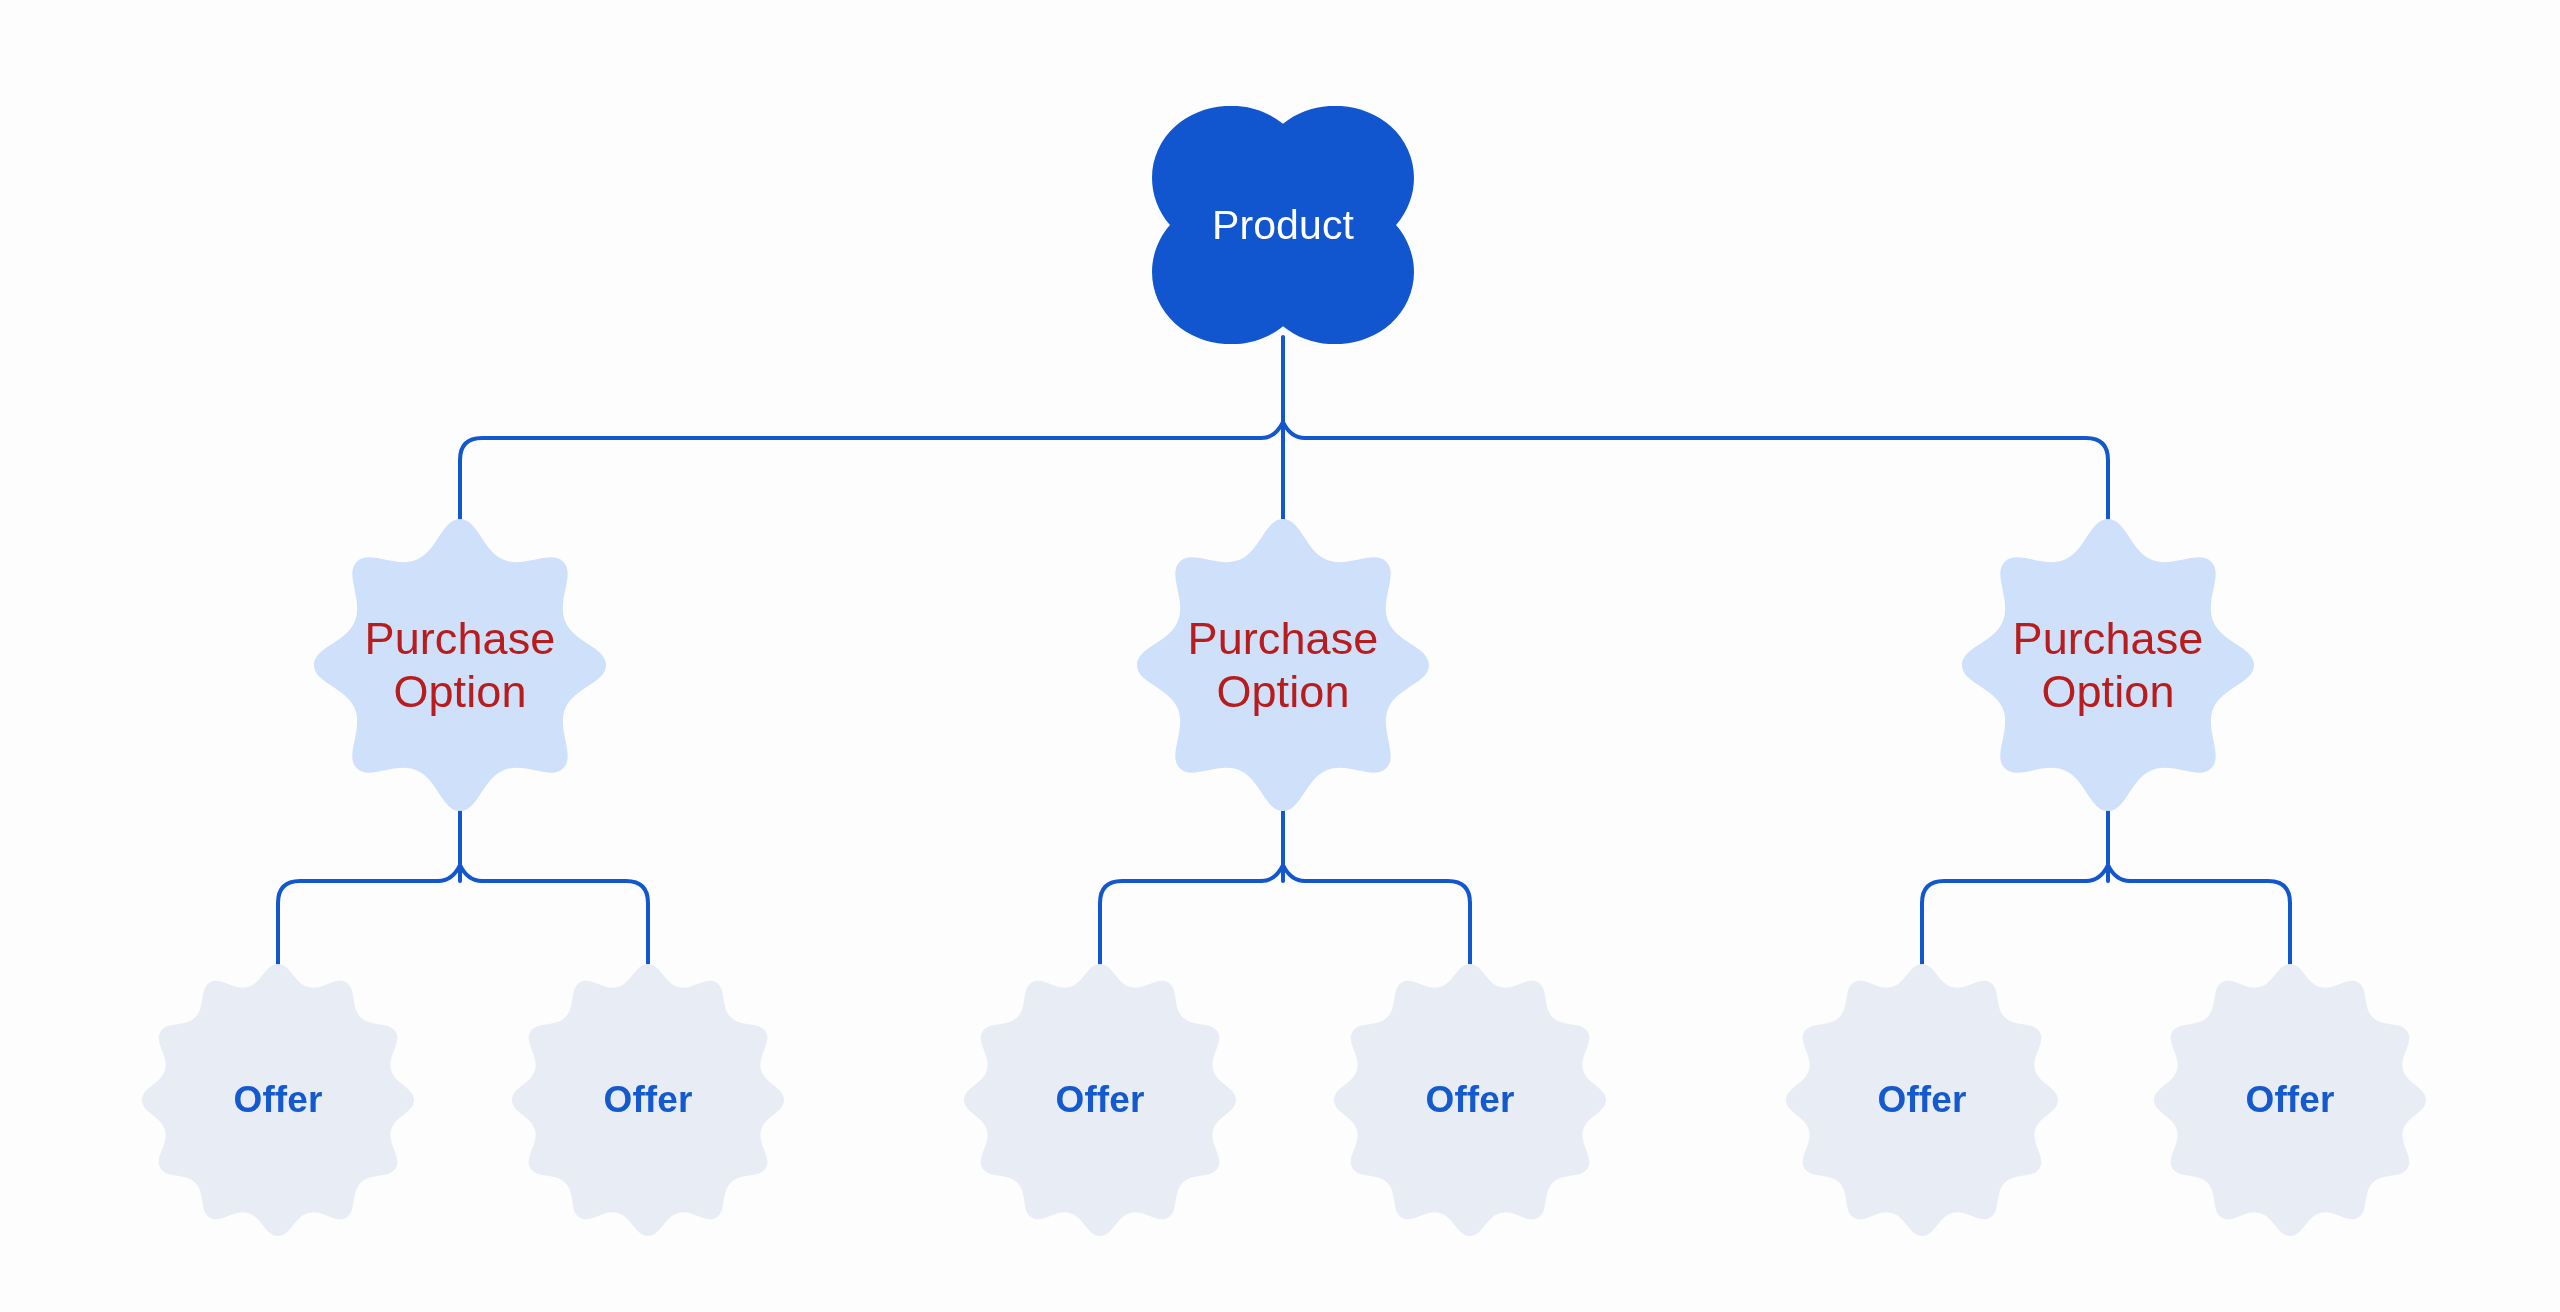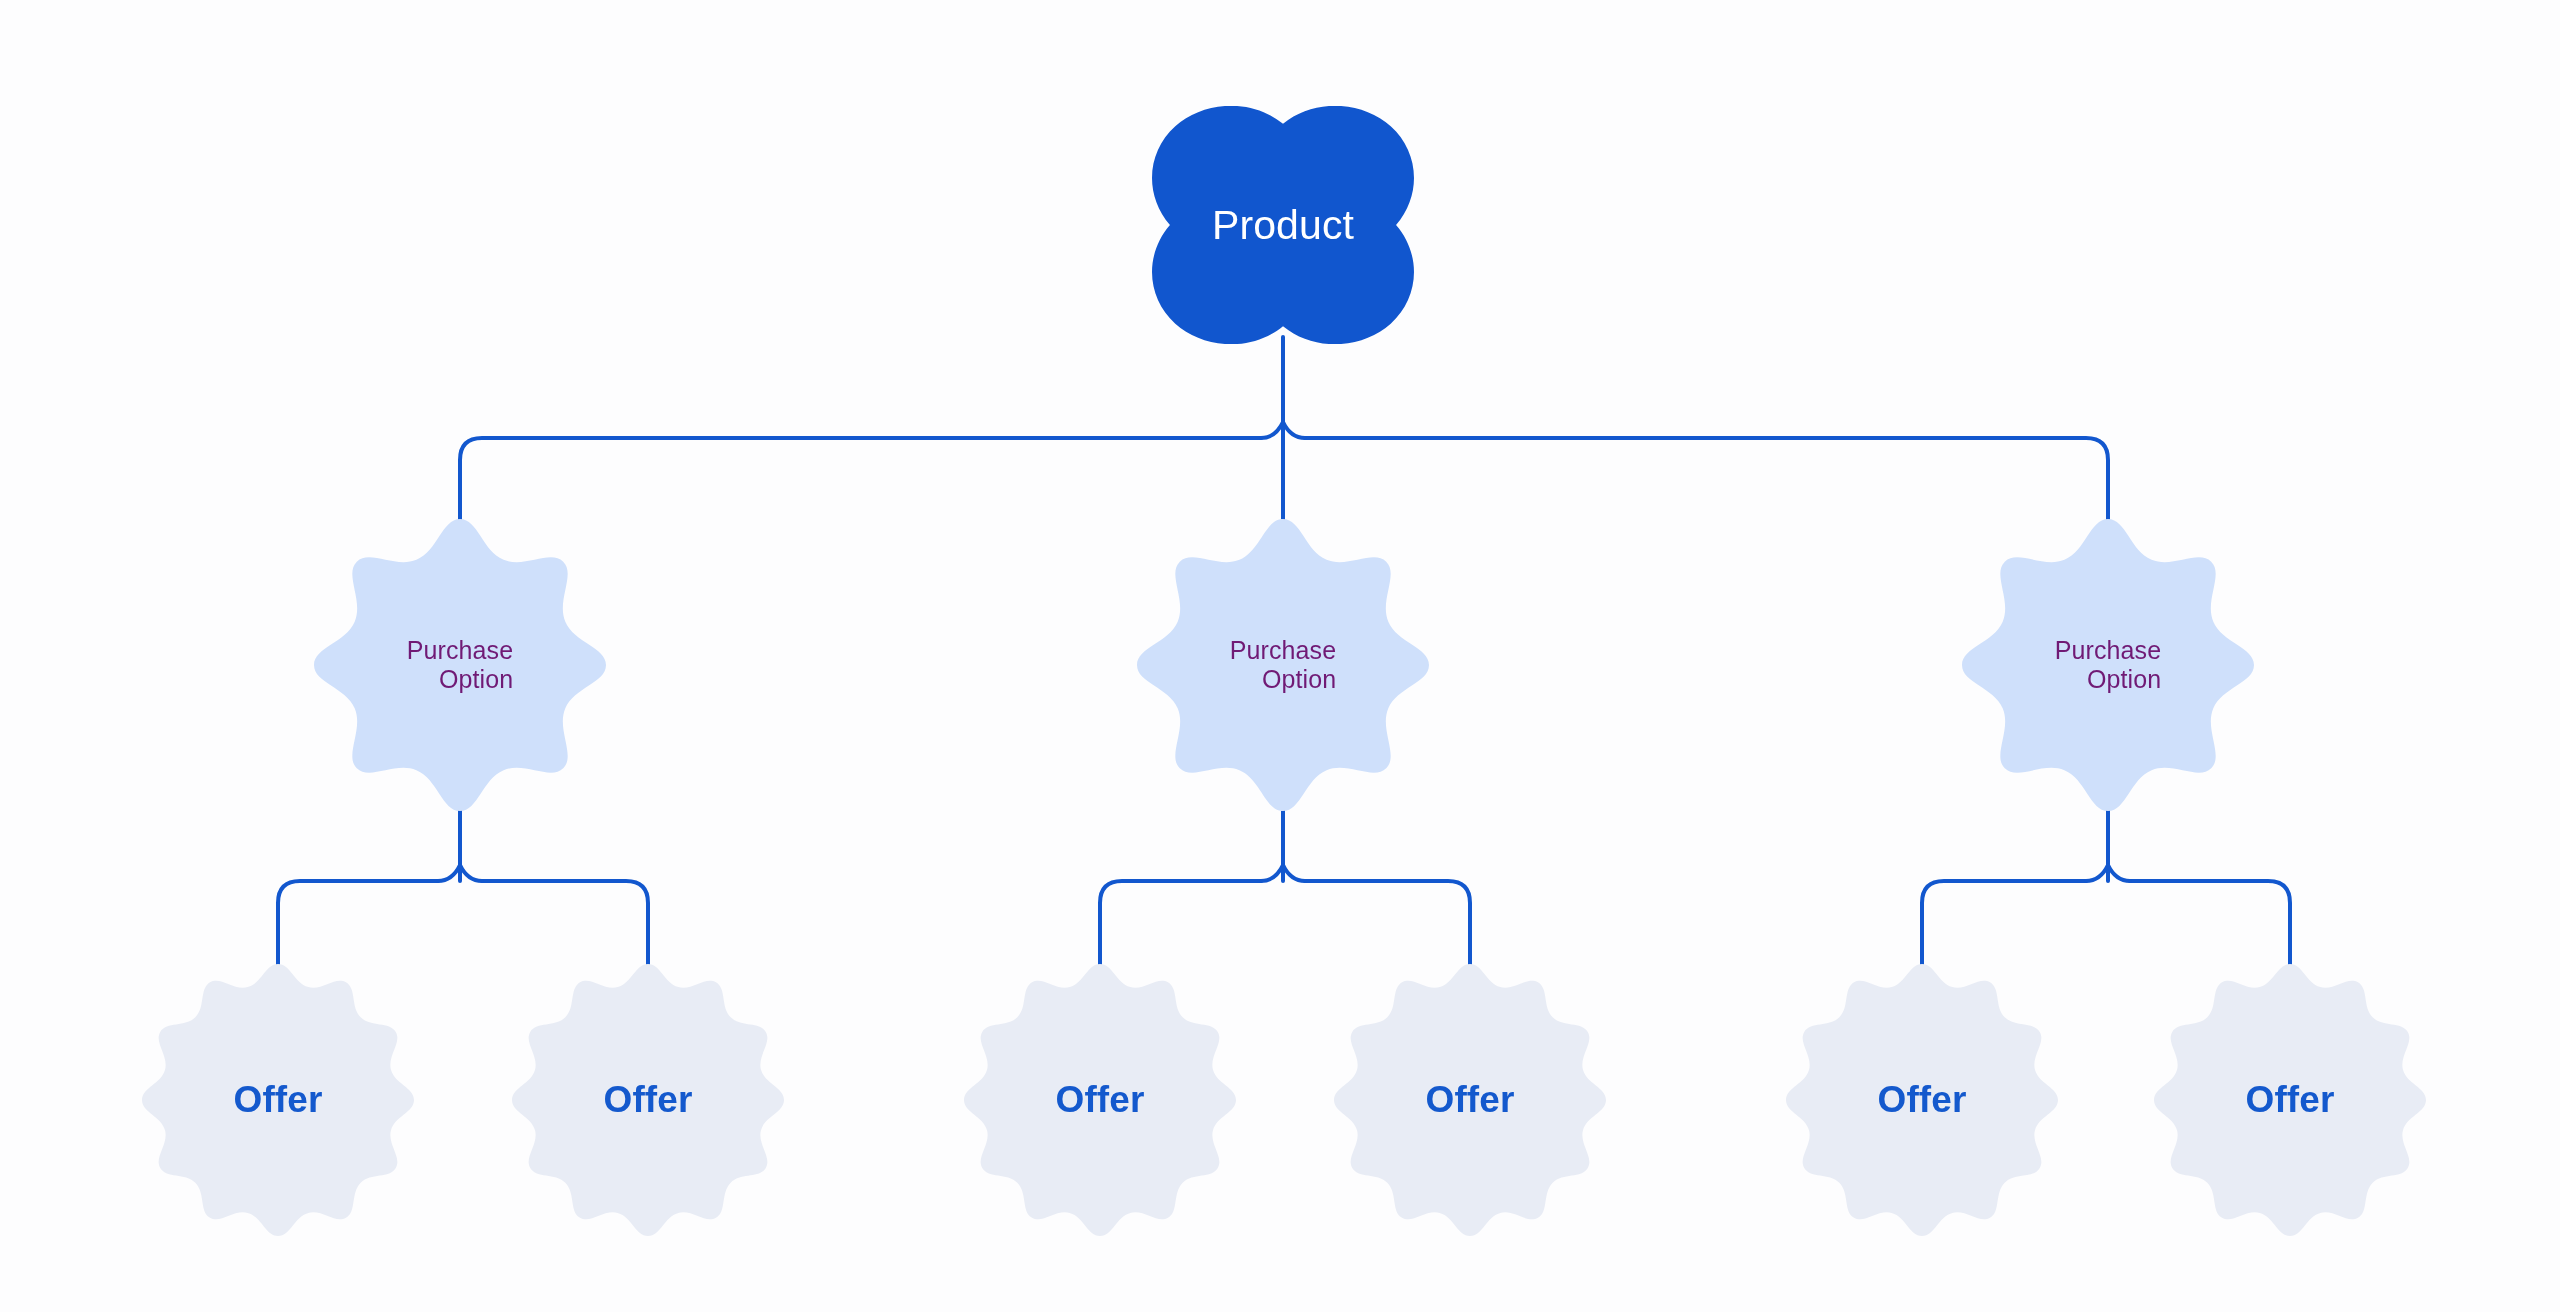--- a/index.html
+++ b/index.html
@@ -25,21 +25,21 @@
     top: 0;
     width: 2560px;
     height: 1312px;
     pointer-events: none;
   }
   .node {
     position: absolute;
     display: flex;
     align-items: center;
     justify-content: center;
-    text-align: right;
+    text-align: center;
     line-height: 1.18;
     user-select: none;
   }
   .node .label {
     position: relative;
     z-index: 2;
     white-space: pre-line;
     letter-spacing: 0.1px;
   }
   .node .blobshape {
@@ -57,23 +57,23 @@
     left: 1150px;
     top: 106px;
     font-size: 41px;
     font-weight: 400;
     color: #ffffff;
   }
   
   .node-po {
     width: 302px;
     height: 292px;
-    font-size: 25px;
+    font-size: 45px;
     font-weight: 400;
-    color: #701a75;
+    color: #b91c1c;
   }
   
   .node-offer {
     width: 278px;
     height: 272px;
     font-size: 37px;
     font-weight: 700;
     color: #1459cd;
   }
 </style>

